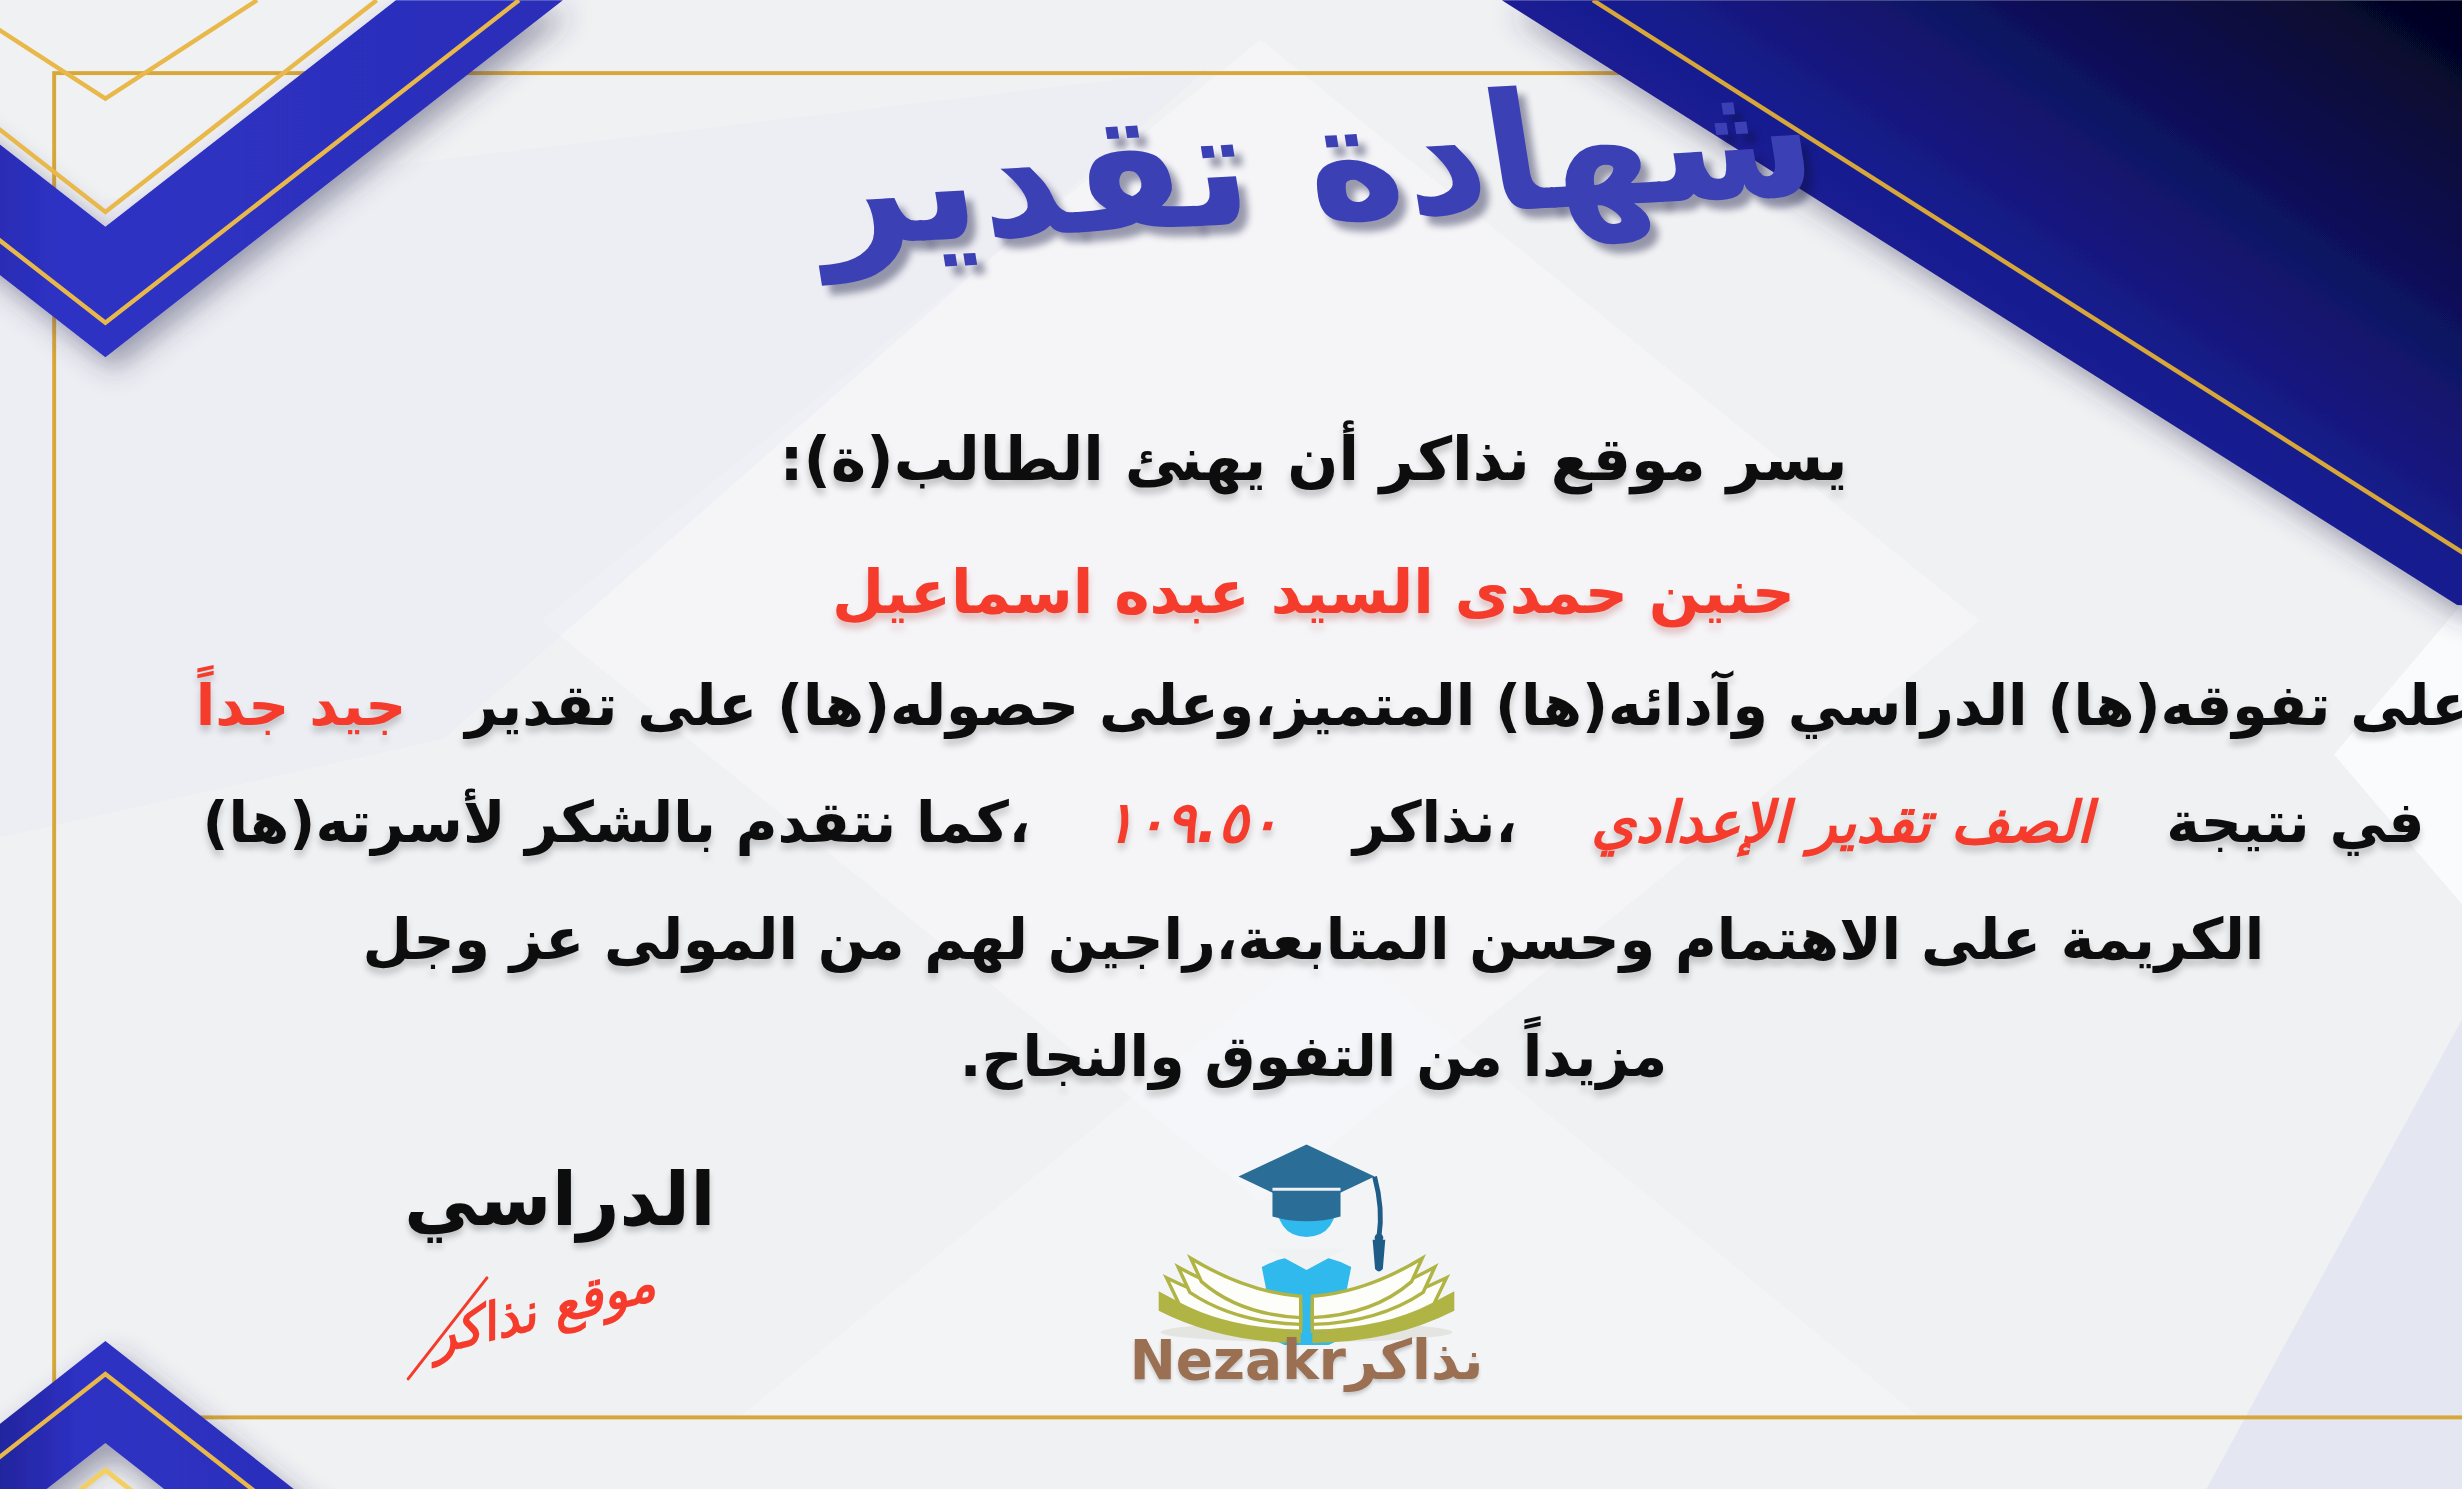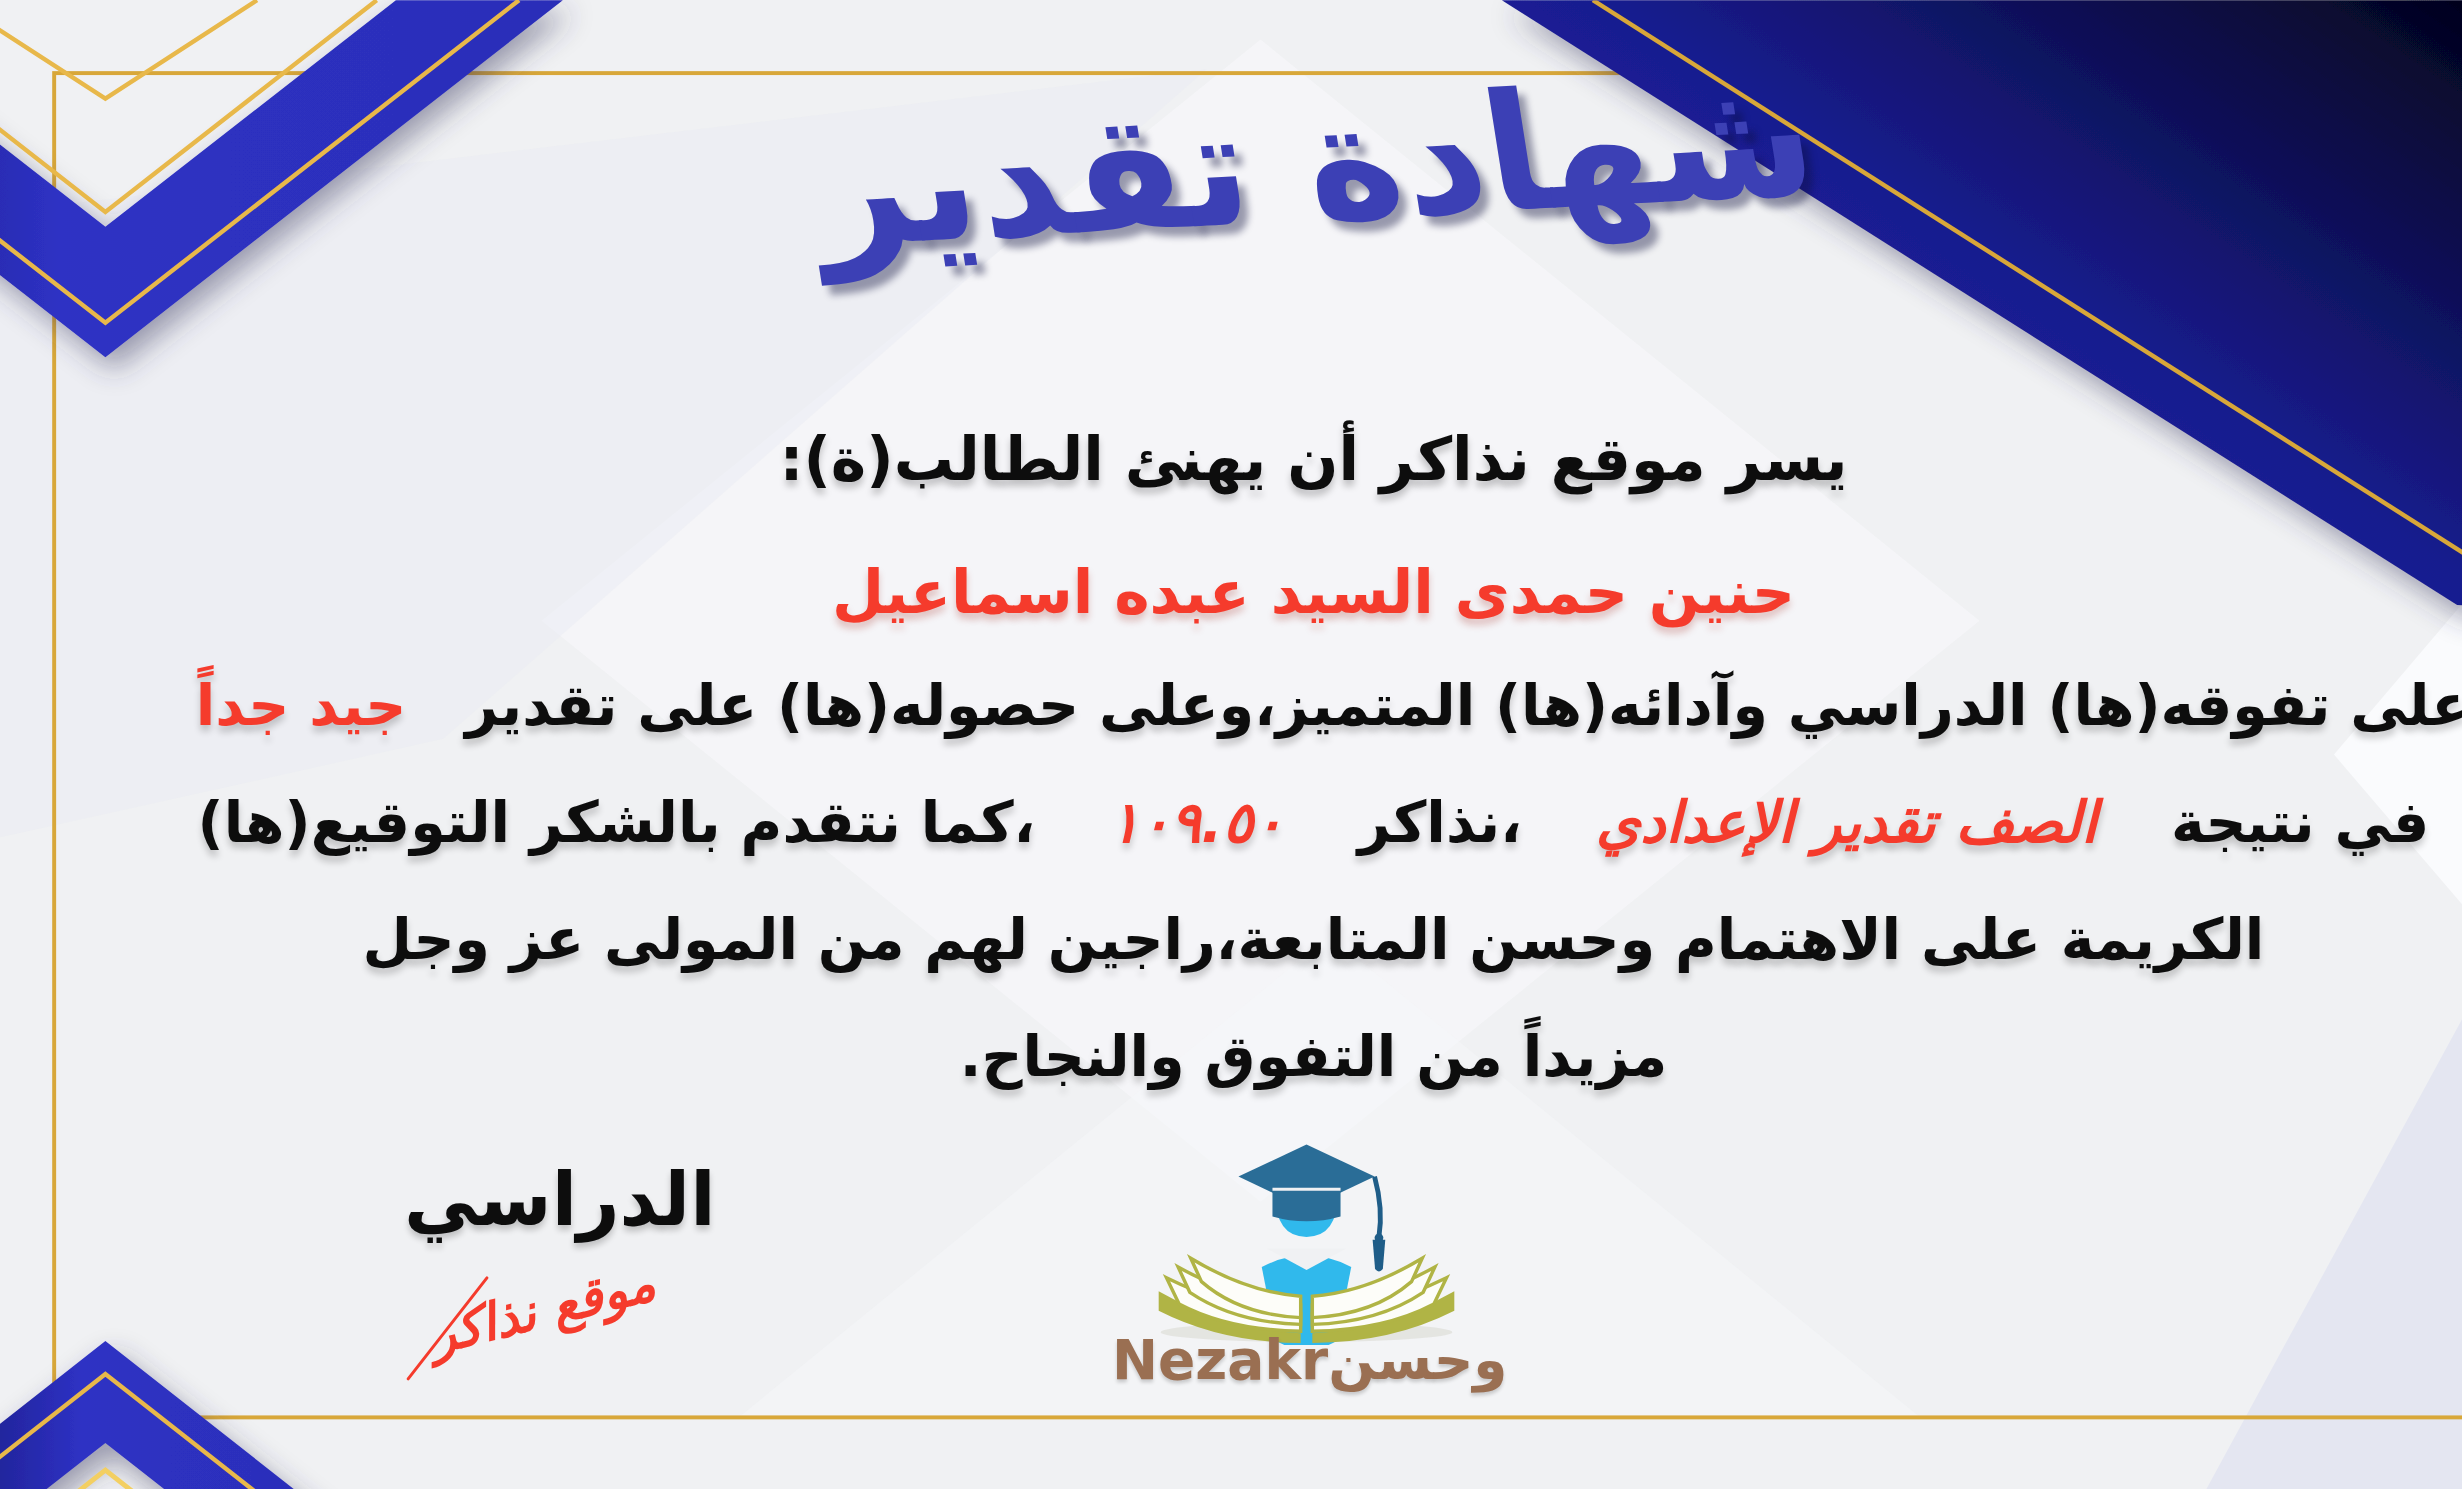--- a/index.html
+++ b/index.html
@@ -110,21 +110,21 @@
 <div class="abs txt center-band para" dir="rtl">
   <span class="para-line">
     <span>على تفوقه(ها) الدراسي وآدائه(ها) المتميز،وعلى حصوله(ها) على تقدير</span>
     <span class="red gap-med">جيد جداً</span>
   </span>
   <span class="para-line">
     <span>في نتيجة</span>
     <span class="red gap-wide">الصف تقدير الإعدادي</span>
     <span>،نذاكر</span>
     <span class="red gap-wide">١٠٩.٥٠</span>
-    <span>،كما نتقدم بالشكر التوقيع(ها)</span>
+    <span>،كما نتقدم بالشكر لأسرته(ها)</span>
   </span>
   <span class="para-line">الكريمة على الاهتمام وحسن المتابعة،راجين لهم من المولى عز وجل</span>
   <span class="para-line">مزيداً من التفوق والنجاح.</span>
 </div>
 
 <div class="abs txt sig-label" dir="rtl">الدراسي</div>
 
 <div class="abs sig-stroke"></div>
 
 <div class="abs sig-script" dir="rtl">موقع نذاكر</div>
@@ -149,15 +149,15 @@
       <path d="M 388 456 Q 226 456 96 390 L 96 350 Q 238 430 388 436 Z" fill="#b0b445"></path>
       <path d="M 388 432 Q 240 430 138 376 L 112 322 Q 254 392 388 396 Z" fill="#fdfdf9" stroke="#b0b445" stroke-width="7"></path>
       <path d="M 388 418 Q 252 414 160 352 L 136 300 Q 266 372 388 378 Z" fill="#fdfdf9" stroke="#b0b445" stroke-width="7"></path>
       <path d="M 388 404 Q 262 398 184 330 L 162 282 Q 278 352 388 360 Z" fill="#fdfdf9" stroke="#b0b445" stroke-width="7"></path>
     </g>
     <use href="#bookHalf" transform="translate(800,0) scale(-1,1)"></use>
   </g>
 </svg>
 
 <div class="abs logo-wordmark">
-  <span>Nezakr</span><span>وحسن</span>
+  <span>Nezakr</span><span>نذاكر</span>
 </div>
 
 
 </body></html>

